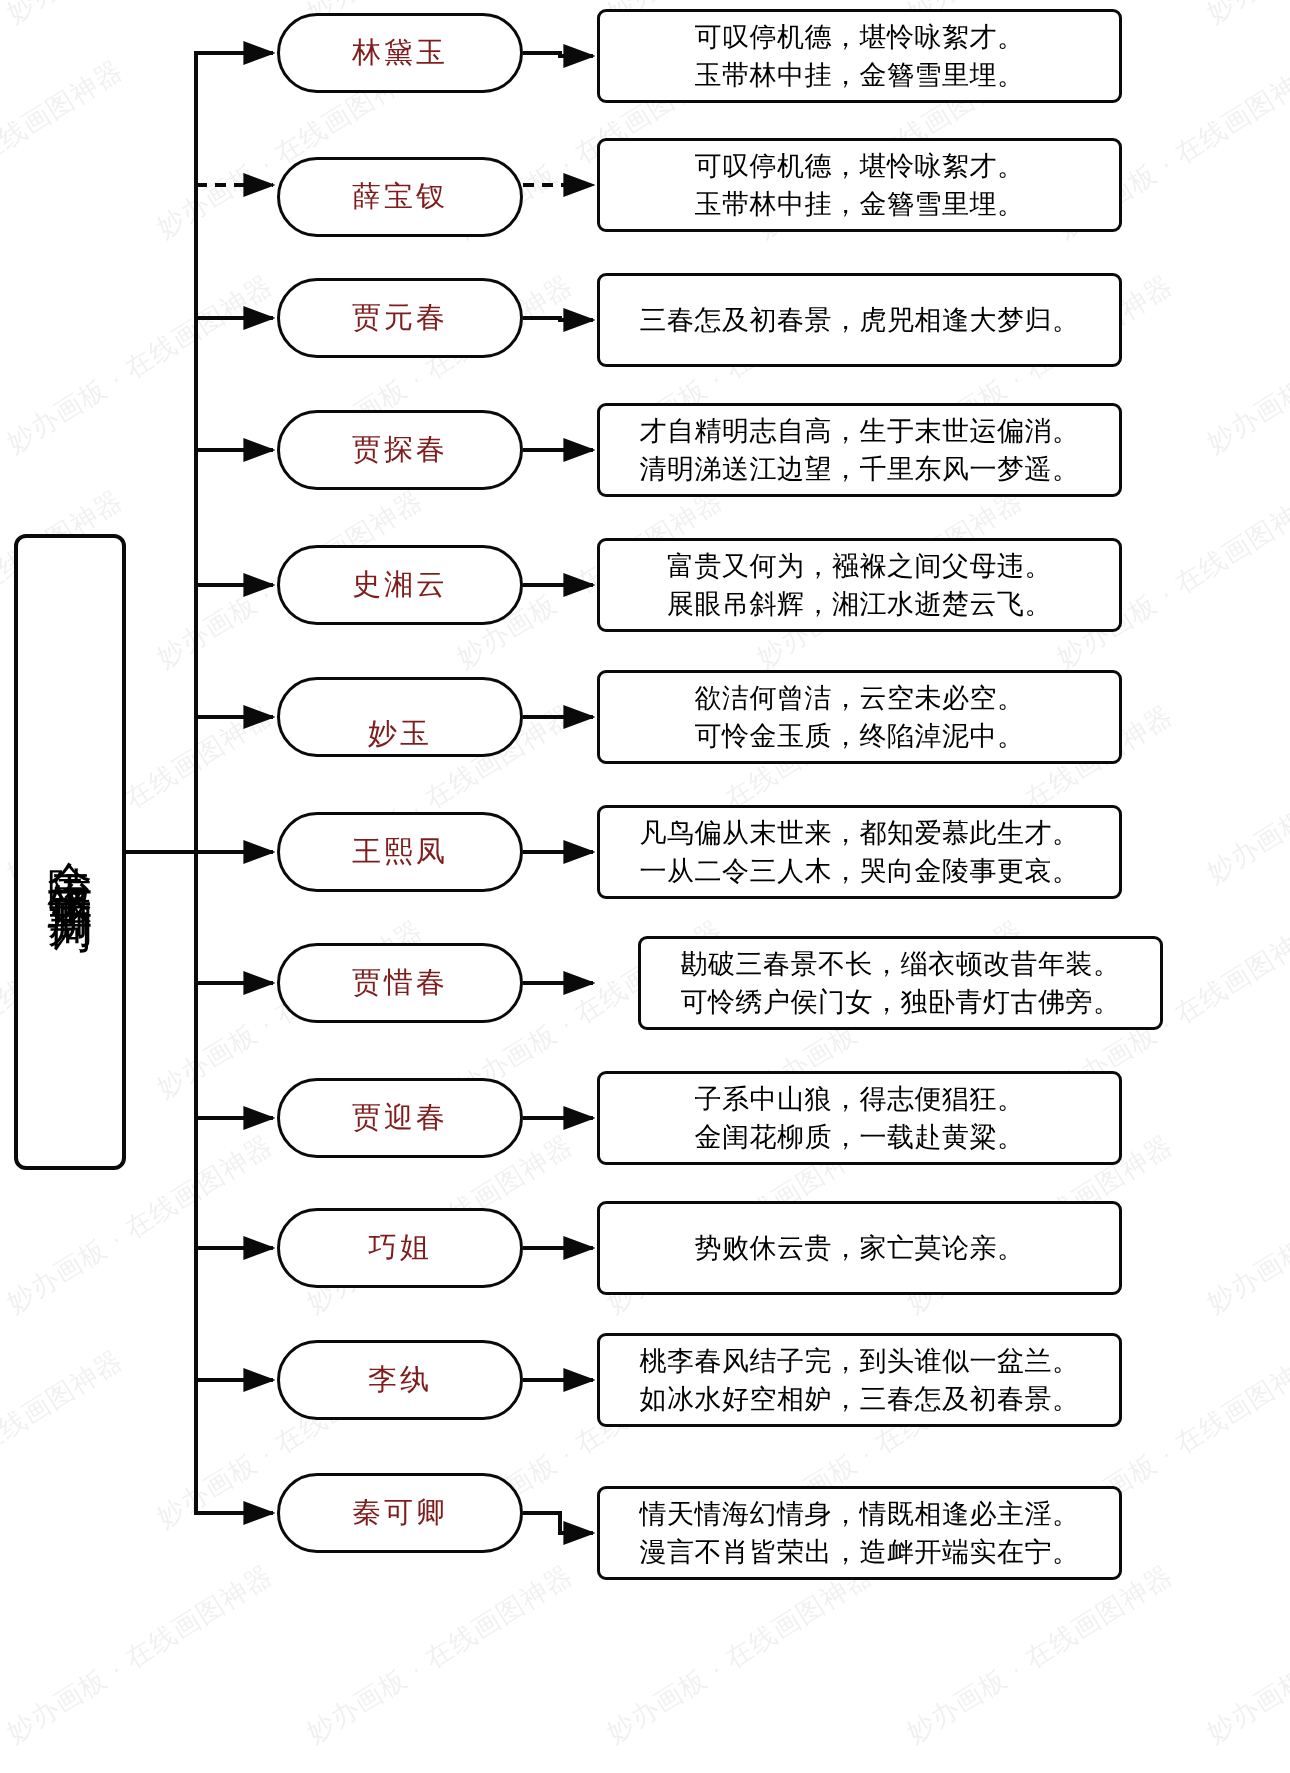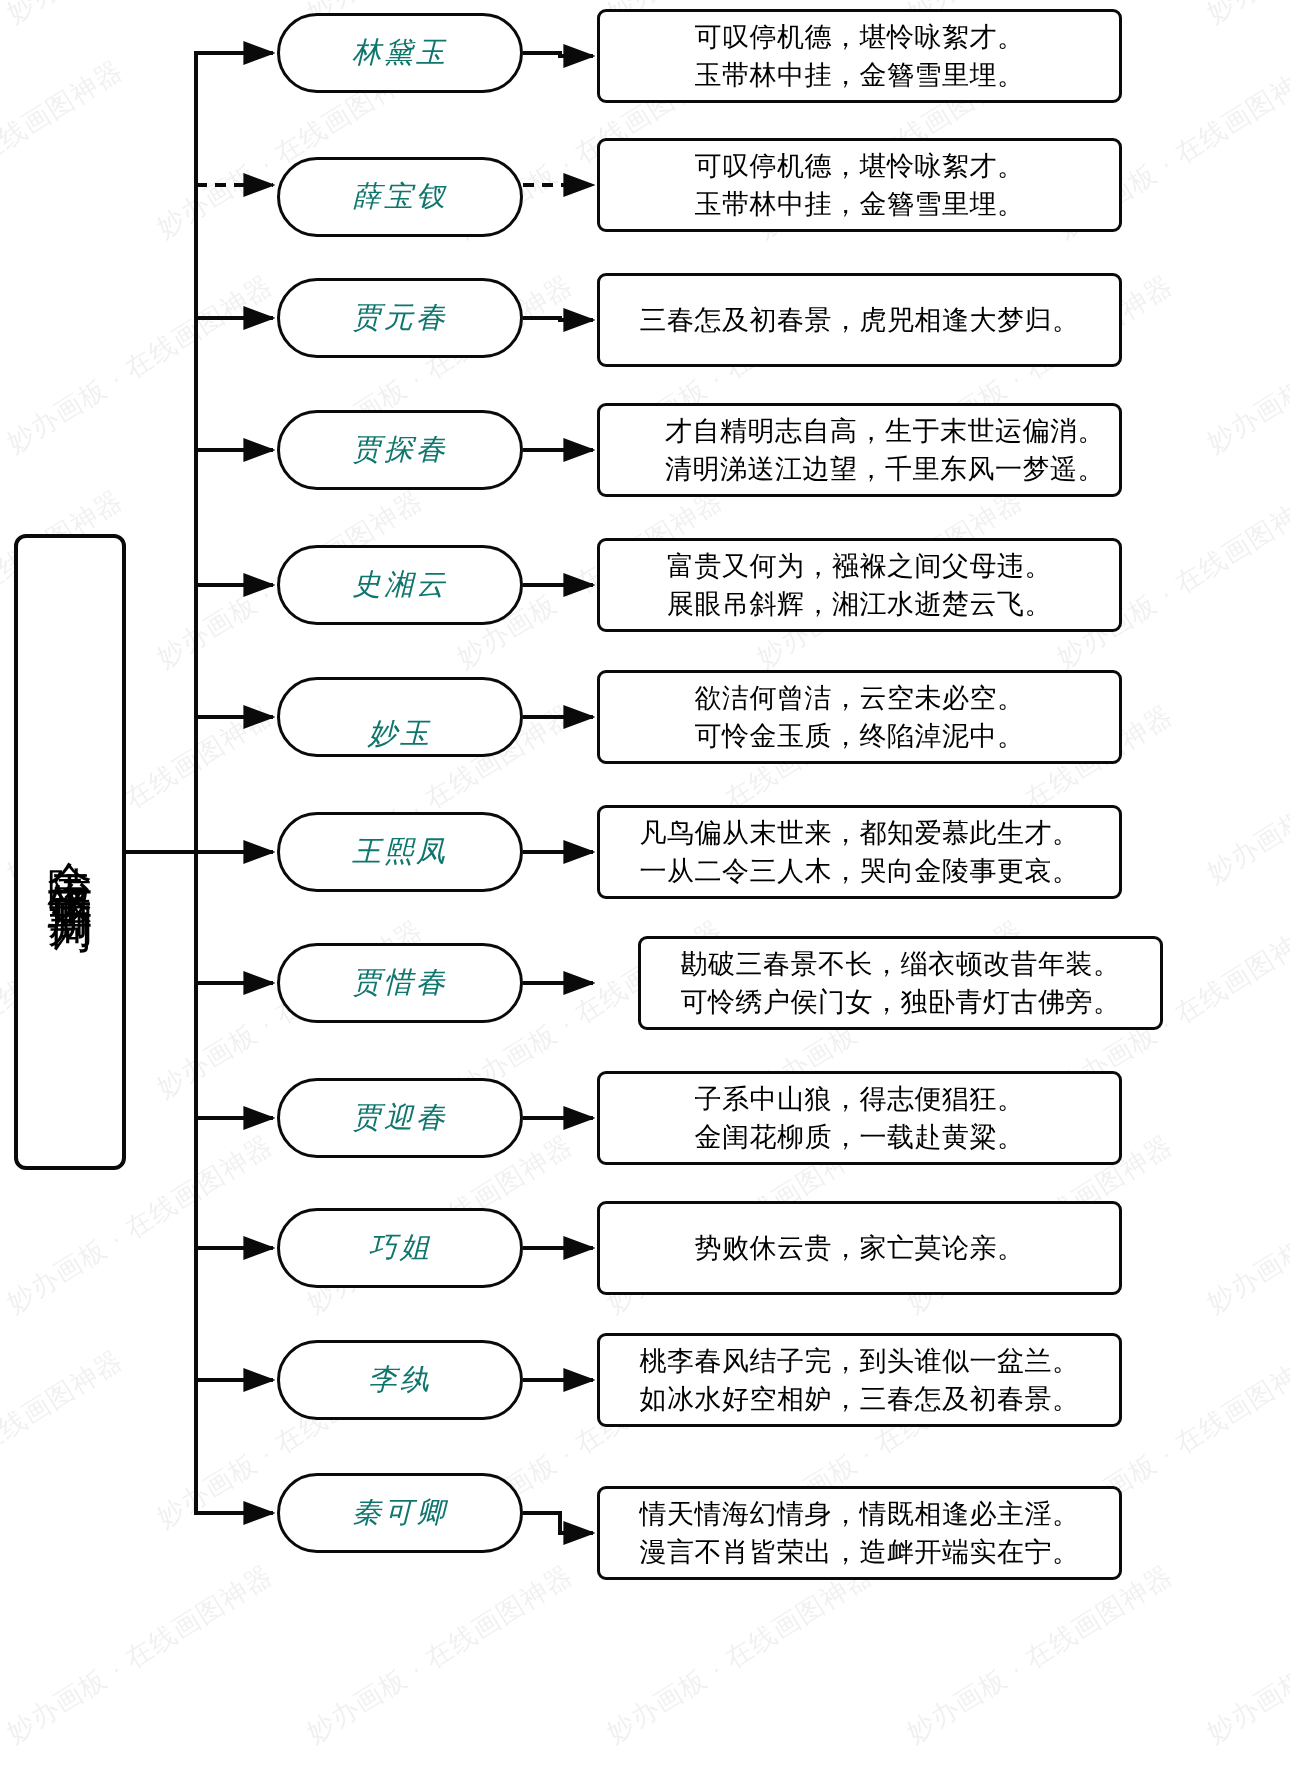--- a/index.html
+++ b/index.html
@@ -81,23 +81,22 @@
   
   .char-node {
     left: 277px;
     width: 246px;
     height: 80px;
     border-radius: 40px;
   }
   .char-node .char-label {
     font-size: 29px;
     letter-spacing: 3px;
-    color: #0f766e;
-    white-space: nowrap;
-    font-style: italic;
+    color: #7f1d1d;
+    white-space: nowrap;
   }
 
   
   .poem-node {
     left: 597px;
     width: 525px;
     height: 94px;
     border-radius: 9px;
     flex-direction: column;
     padding: 0 14px;
@@ -224,21 +223,21 @@
       </div>
       <div class="node char-node" style="top: 278px;">
         <span class="char-label">贾元春</span>
       </div>
       <div class="node poem-node" style="top: 273px;">
         <div class="poem-line">三春怎及初春景，虎兕相逢大梦归。</div>
       </div>
       <div class="node char-node" style="top: 410px;">
         <span class="char-label">贾探春</span>
       </div>
-      <div class="node poem-node" style="top: 403px; align-items: flex-end;">
+      <div class="node poem-node" style="top: 403px;">
         <div class="poem-line">才自精明志自高，生于末世运偏消。</div>
         <div class="poem-line">清明涕送江边望，千里东风一梦遥。</div>
       </div>
       <div class="node char-node" style="top: 545px;">
         <span class="char-label">史湘云</span>
       </div>
       <div class="node poem-node" style="top: 538px;">
         <div class="poem-line">富贵又何为，襁褓之间父母违。</div>
         <div class="poem-line">展眼吊斜辉，湘江水逝楚云飞。</div>
       </div>

